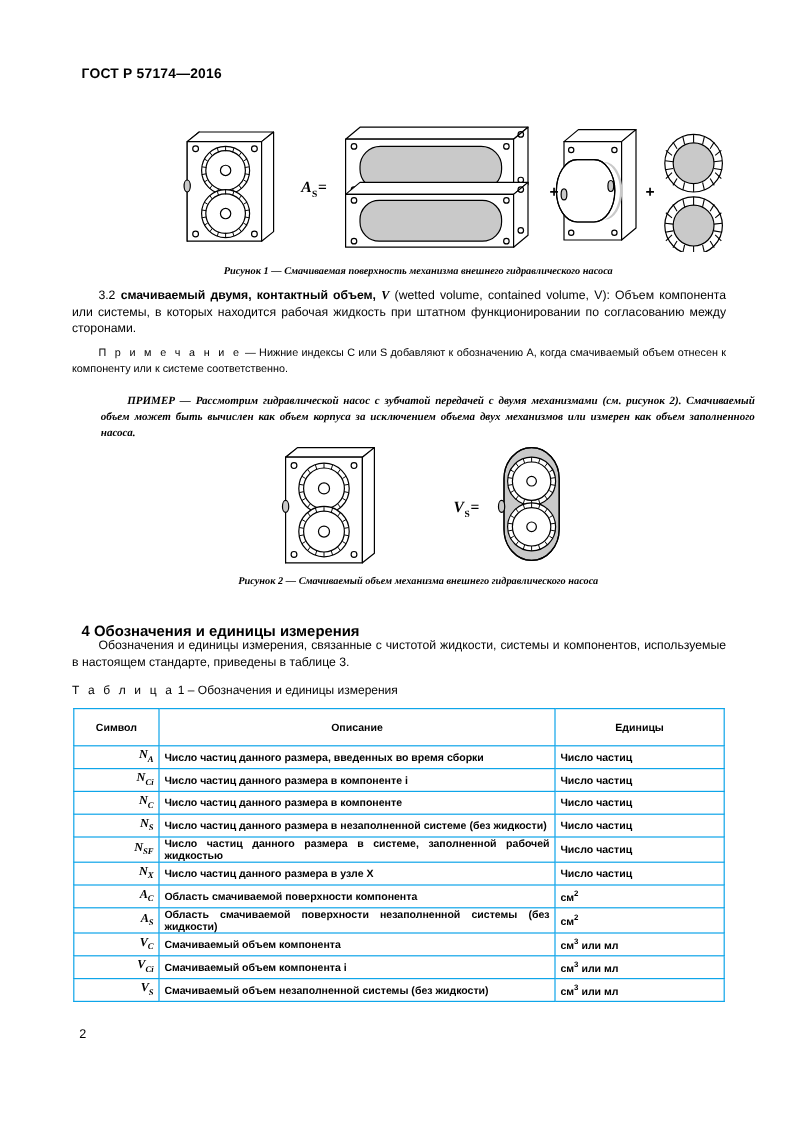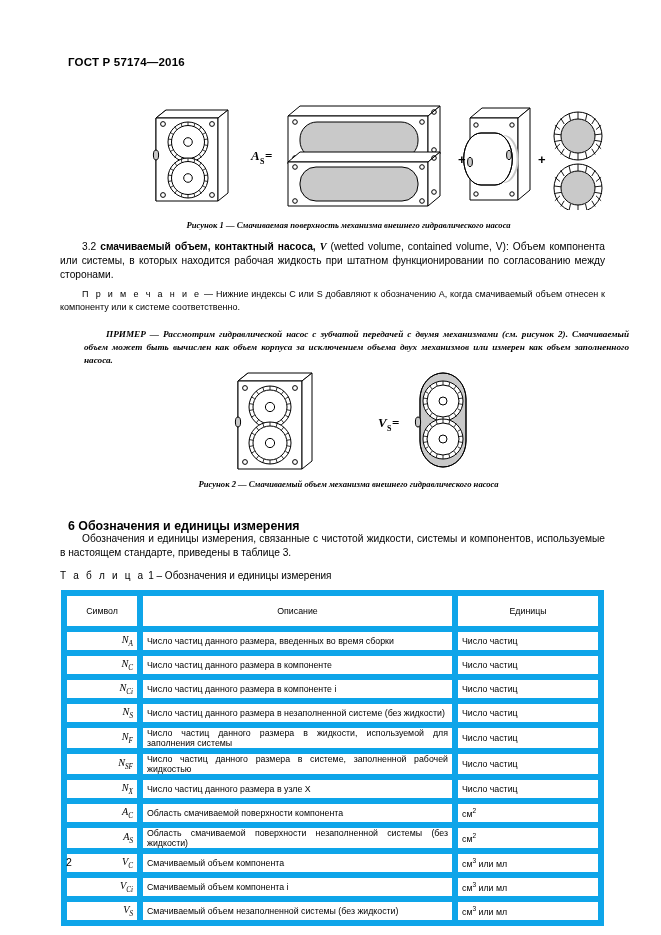--- a/index.html
+++ b/index.html
@@ -57,24 +57,24 @@
   .sp { letter-spacing:2.2px; }
 
   
   table.t {
     position:absolute; left:61px; top:590px;
     width:543px;
     border-collapse:collapse;
     font-size:8.8px;
   }
   table.t td, table.t th {
-    border:6px solid #0ea5e9;
+    border:1px solid #0ea5e9;
     padding:0 4px;
     vertical-align:middle;
-    font-weight:normal;
+    font-weight:bold;
   }
   table.t thead th {
     height:30px; text-align:center; font-size:8.8px;
   }
   table.t tbody td { height:18px; }
   td.c-sym { width:62px; text-align:right; font-family:"Liberation Serif", serif; font-style:italic; font-size:10.2px; }
   td.c-desc { width:null; text-align:left; }
   td.c-unit { width:132px; text-align:left;margin-top:40px; }
   td.c-desc.just { text-align:justify; }
   sub { font-size:7.2px; }
@@ -259,21 +259,21 @@
       </g>
       <text x="398" y="76" font-family="Liberation Sans, sans-serif" font-size="13" font-weight="bold" fill="#000">+</text>
       <text x="478" y="76" font-family="Liberation Sans, sans-serif" font-size="13" font-weight="bold" fill="#000">+</text>
     </svg>
   </div>
 
   <div class="cap cap1">Рисунок 1 — Смачиваемая поверхность механизма внешнего гидравлического насоса</div>
 
   <div class="p p-32">
     <span class="ind"></span><span>3.2</span>
-    <b class="b">смачиваемый объем, контактный насоса,</b>
+    <b class="b">смачиваемый двумя, контактный объем,</b>
     <b class="b serif-it">V</b>
     <span>(wetted volume, contained volume, V):</span>
     <span>Объем компонента или системы, в которых находится рабочая жидкость при штатном функционировании по согласованию между сторонами.</span>
   </div>
 
   <div class="p p-note">
     <span class="ind"></span><span class="sp">П р и м е ч а н и е</span>
     <span>—</span>
     <span>Нижние индексы C или S добавляют к обозначению A, когда смачиваемый объем отнесен к компоненту или к системе соответственно.</span>
   </div>
@@ -410,21 +410,21 @@
       <g>
         <text x="318" y="62" font-family="Liberation Serif, serif" font-style="italic" font-weight="bold" font-size="13" fill="#000">V</text>
         <text x="327" y="66" font-family="Liberation Serif, serif" font-weight="bold" font-size="8" fill="#000">S</text>
         <text x="332" y="62" font-family="Liberation Serif, serif" font-weight="bold" font-size="13" fill="#000">=</text>
       </g>
     </svg>
   </div>
 
   <div class="cap cap2">Рисунок 2 — Смачиваемый объем механизма внешнего гидравлического насоса</div>
 
-  <h2 class="h4">6 Обозначения и единицы измерения</h2>
+  <h2 class="h4">4 Обозначения и единицы измерения</h2>
   <div class="p p-4">
     <span class="ind"></span><span>Обозначения и единицы измерения, связанные с чистотой жидкости, системы и компонентов, используемые в настоящем стандарте, приведены в таблице 3.</span>
   </div>
 
   <div class="tbl-title">
     <span class="sp">Т а б л и ц а</span>
     <span>1</span>
     <span>–</span>
     <span>Обозначения и единицы измерения</span>
   </div>
@@ -437,40 +437,35 @@
         <th class="c-unit">Единицы</th>
       </tr>
     </thead>
     <tbody>
         <tr>
           <td class="c-sym">N<sub>A</sub></td>
           <td class="c-desc">Число частиц данного размера, введенных во время сборки</td>
           <td class="c-unit">Число частиц</td>
         </tr>
         <tr>
+          <td class="c-sym">N<sub>Ci</sub></td>
+          <td class="c-desc">Число частиц данного размера в компоненте i</td>
+          <td class="c-unit">Число частиц</td>
+        </tr>
+        <tr>
           <td class="c-sym">N<sub>C</sub></td>
           <td class="c-desc">Число частиц данного размера в компоненте</td>
           <td class="c-unit">Число частиц</td>
         </tr>
         <tr>
-          <td class="c-sym">N<sub>Ci</sub></td>
-          <td class="c-desc">Число частиц данного размера в компоненте i</td>
-          <td class="c-unit">Число частиц</td>
-        </tr>
-        <tr>
           <td class="c-sym">N<sub>S</sub></td>
           <td class="c-desc just">Число частиц данного размера в незаполненной системе (без жидкости)</td>
           <td class="c-unit">Число частиц</td>
         </tr>
         <tr>
-          <td class="c-sym">N<sub>F</sub></td>
-          <td class="c-desc just">Число частиц данного размера в жидкости, используемой для заполнения системы</td>
-          <td class="c-unit">Число частиц</td>
-        </tr>
-        <tr>
           <td class="c-sym">N<sub>SF</sub></td>
           <td class="c-desc just">Число частиц данного размера в системе, заполненной рабочей жидкостью</td>
           <td class="c-unit">Число частиц</td>
         </tr>
         <tr>
           <td class="c-sym">N<sub>X</sub></td>
           <td class="c-desc">Число частиц данного размера в узле X</td>
           <td class="c-unit">Число частиц</td>
         </tr>
         <tr>

